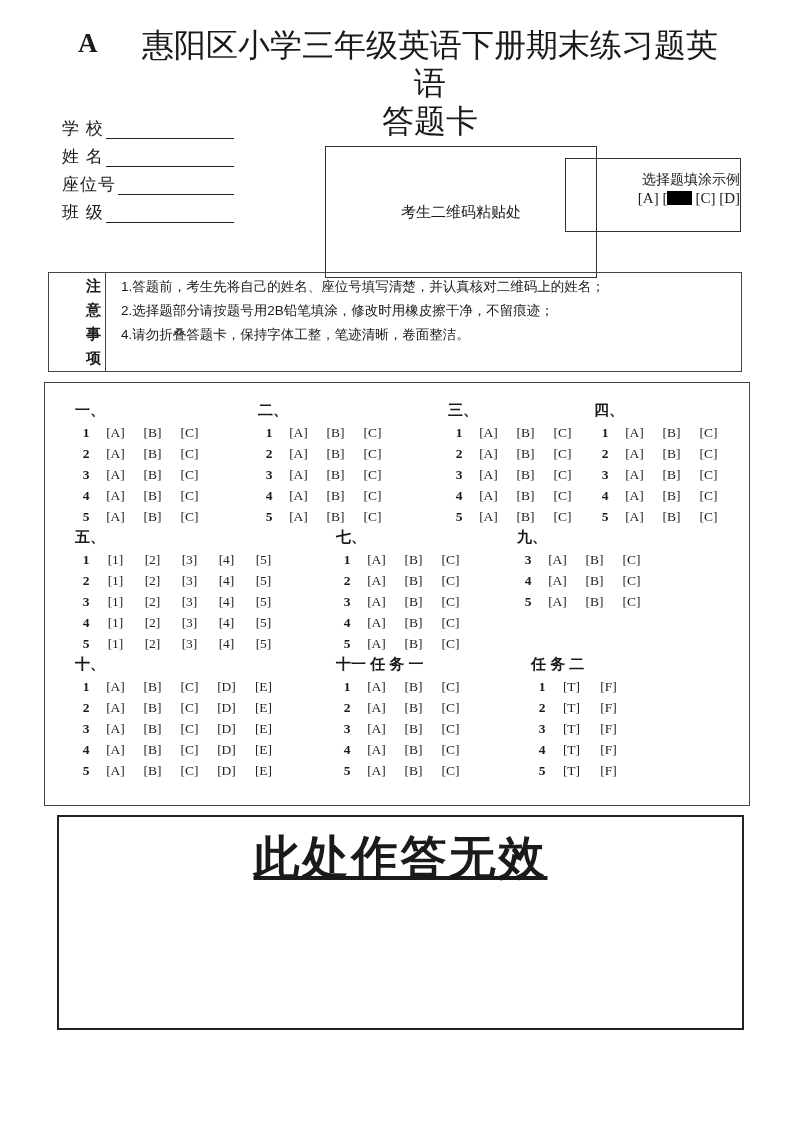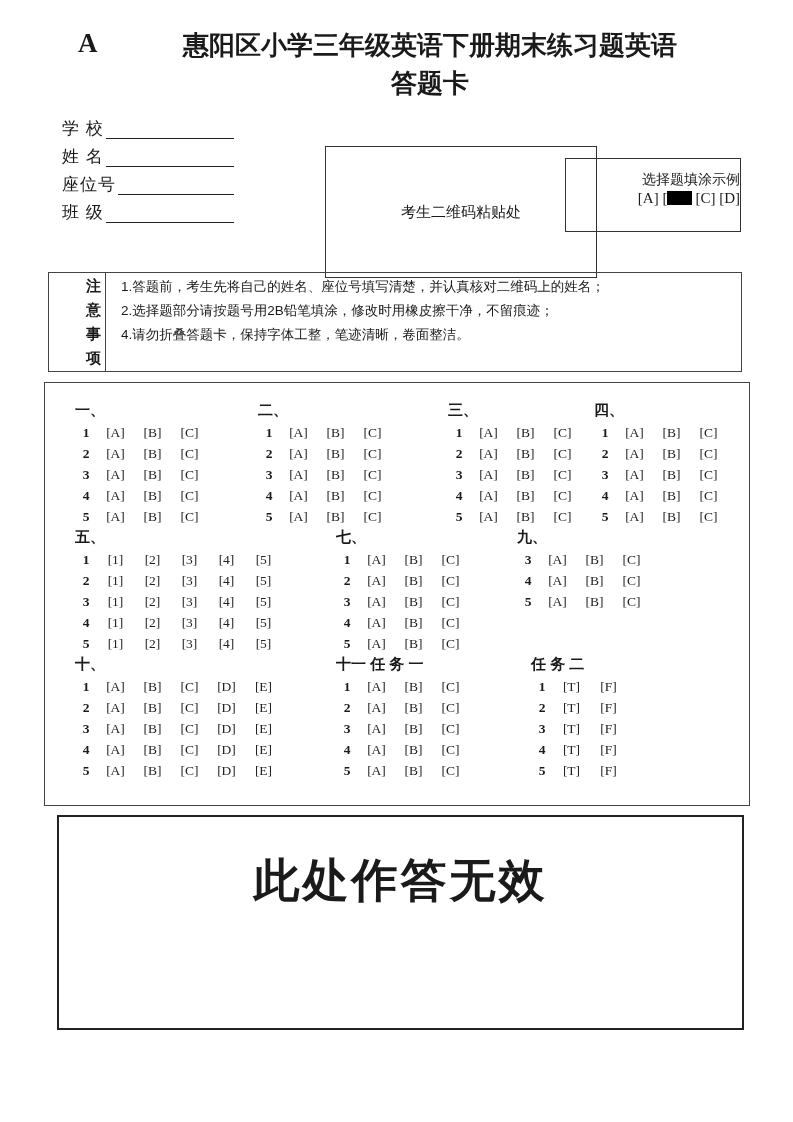--- a/index.html
+++ b/index.html
@@ -2,21 +2,21 @@
 <html><head>
 <meta charset="utf-8">
 <style>
   * { margin:0; padding:0; box-sizing:border-box; }
   html,body { background:#fff; }
   body { font-family:"Liberation Sans", sans-serif; color:#1a1a1a; }
   .page { position:relative; width:793px; height:1122px; background:#fff; overflow:hidden; }
 
   
   .version { position:absolute; left:78px; top:28px; font-family:"Liberation Serif", serif; font-weight:bold; font-size:27px; }
-  .title { position:absolute; left:140px; top:26px; width:580px; text-align:center; font-weight:bold; font-size:26px; line-height:38px; }
+  .title { position:absolute; left:140px; top:26px; width:580px; text-align:center; font-weight:normal; font-size:32px; line-height:38px; }
 
   
   .fields { position:absolute; left:62px; top:114px; }
   .field { display:flex; width:172px; height:28px; align-items:center; font-size:17px; }
   .field .flabel { white-space:pre; letter-spacing:1px; }
   .field .line { flex:1; border-bottom:1.5px solid #222; height:22px; margin-left:2px; }
 
   
   .qr-box { position:absolute; left:325px; top:130px; width:272px; height:132px; border:1px solid #333;
             display:flex; align-items:center; justify-content:center; font-size:15px;margin-top:16px; }
@@ -45,21 +45,21 @@
   .block-3 .section:nth-child(1){ width:261px; }
   .block-3 .section:nth-child(2){ width:195px; }
   .sec-title { height:21px; font-weight:bold; font-size:15px; white-space:pre; }
   .row { height:21px; display:flex; align-items:center; }
   .num { width:22px; text-align:center; font-weight:bold; font-family:"Liberation Serif", serif; font-size:13.5px; }
   .opt { width:37px; text-align:center; font-family:"Liberation Serif", serif; font-size:13.5px; color:#222; cursor:pointer; }
   .opt:first-of-type { margin-left:14px; }
 
   
   .invalid-box { position:absolute; left:57px; top:815px; width:687px; height:215px; border:2px solid #222; text-align:center; }
-  .invalid-text { margin-top:33px; font-size:46px; font-weight:bold; letter-spacing:3px; }
+  .invalid-text { margin-top:10px; font-size:46px; font-weight:bold; letter-spacing:3px;text-decoration:underline; }
 </style>
 </head>
 <body>
 
 <div class="page">
 
   <div class="version">A</div>
 
   <div class="title">
     <div>惠阳区小学三年级英语下册期末练习题英语</div>

